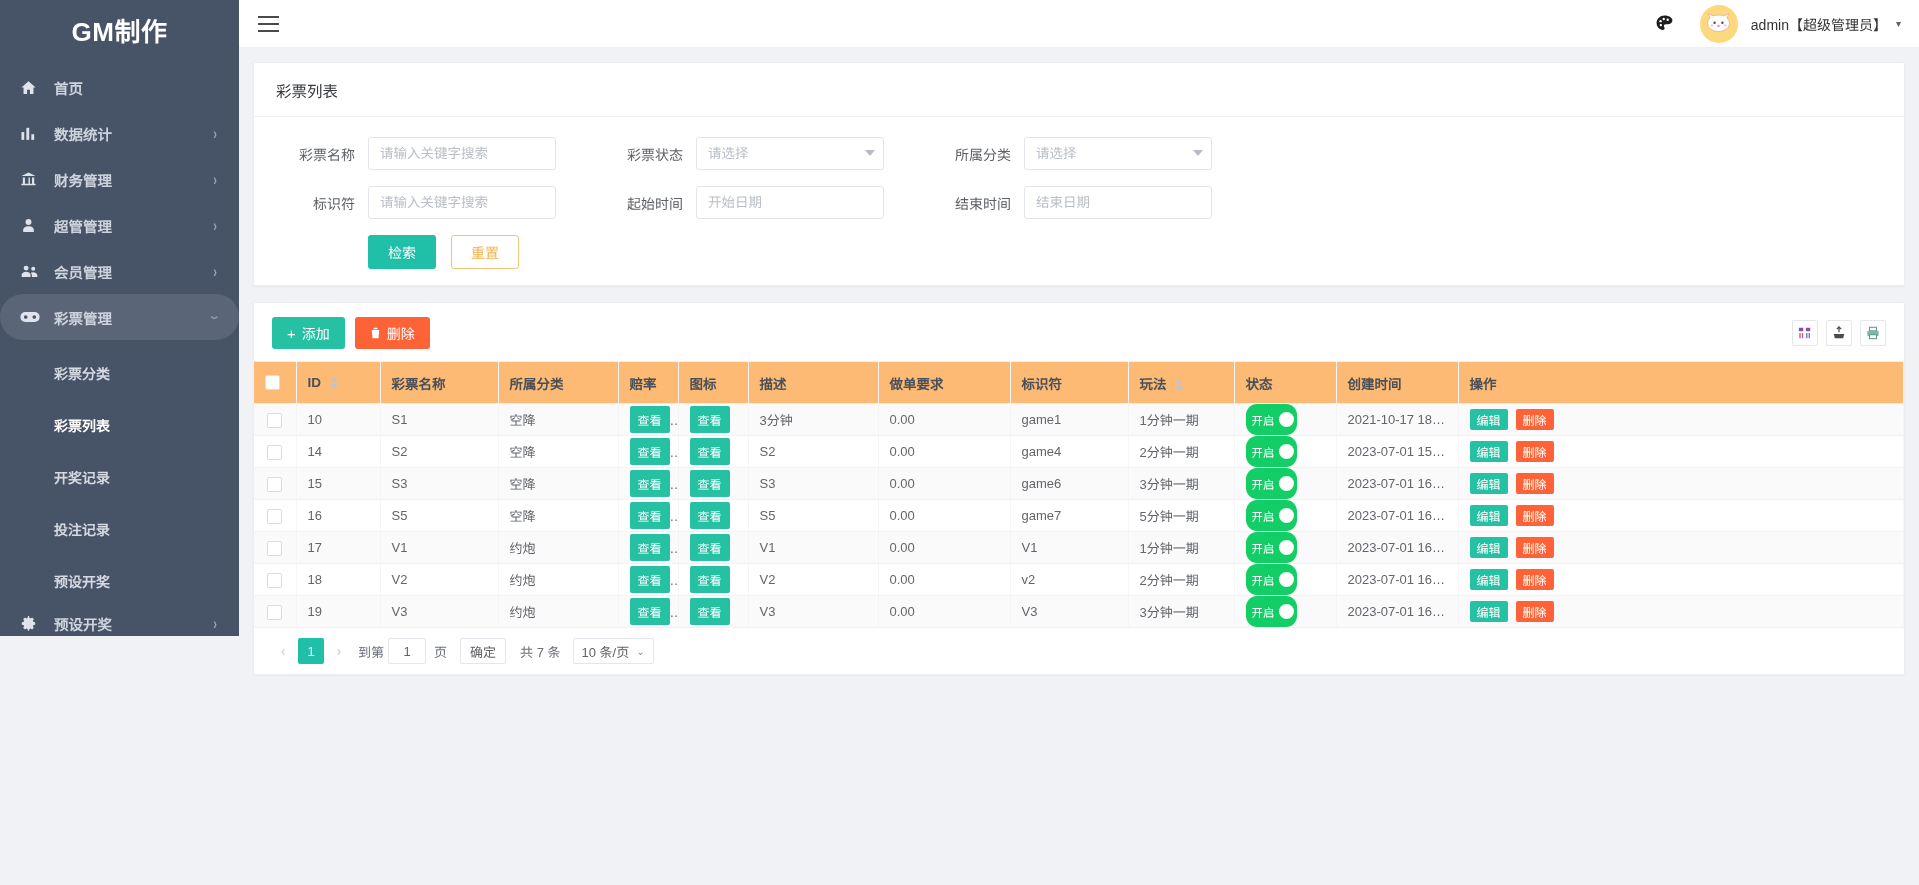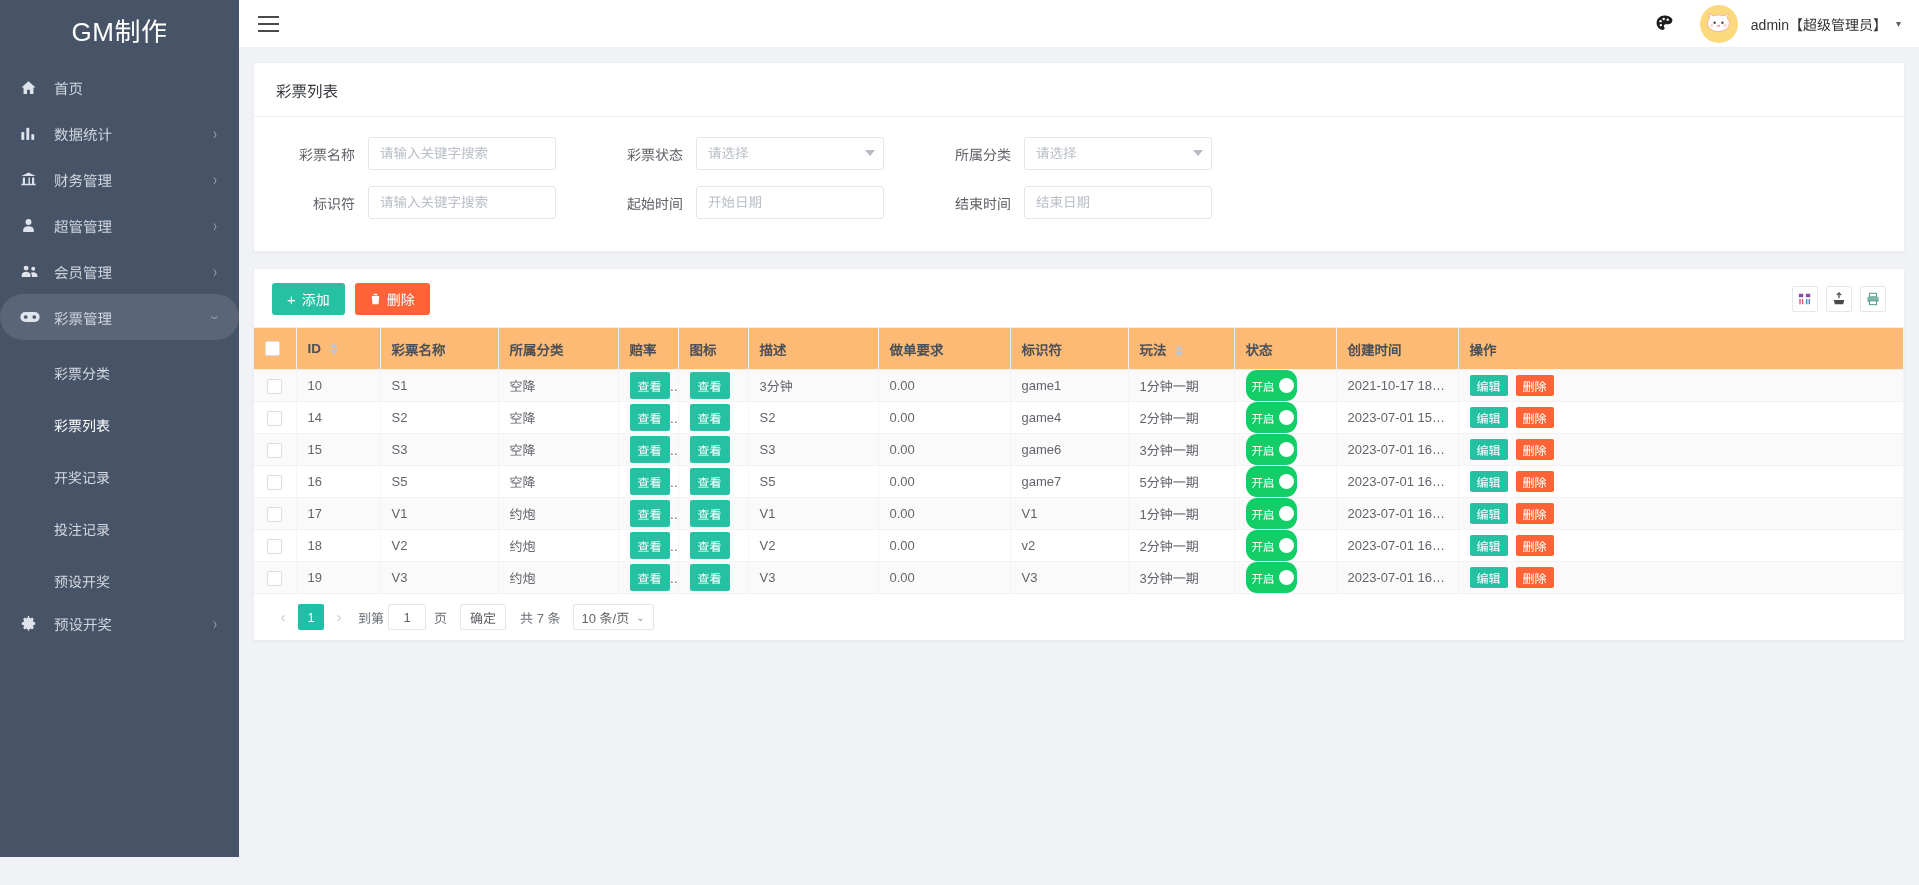--- a/index.html
+++ b/index.html
@@ -12,23 +12,24 @@
     background: #f0f2f5;
     -webkit-font-smoothing: antialiased;
   }
   #app { display: flex; width: 1919px; height: 885px; }
 
   
   .sidebar {
     width: 239px; flex: 0 0 239px;
     background: #475366;
     color: #c6cdd8;
-    height: 857px;
+    height: 636px;
     position: relative;
     overflow: hidden;
+    font-weight: bold;
   }
   .brand {
     height: 58px;
     display: flex; align-items: center; justify-content: center;
     color: #ffffff;
     font-size: 26px;
     letter-spacing: .5px;
   }
   .nav { margin-top: 6px; }
   .nav-item {
@@ -442,20 +443,24 @@
             </div>
             <div class="gap"></div>
             <div class="fgroup">
               <div class="flabel">结束时间</div>
               <div class="fctl">
                 <input class="ip" type="text" placeholder="结束日期" style="">
               </div>
             </div>
           </div>
 
+          <div class="btn-row">
+            <button class="btn btn-teal">检索</button>
+            <button class="btn btn-ghost-amber">重置</button>
+          </div>
         </div>
       </section>
 
       <section class="card table-card">
         <div class="table-top">
           <button class="btn btn-add">
             <span class="plus">+</span>
             <span>添加</span>
           </button>
           <button class="btn btn-del">

